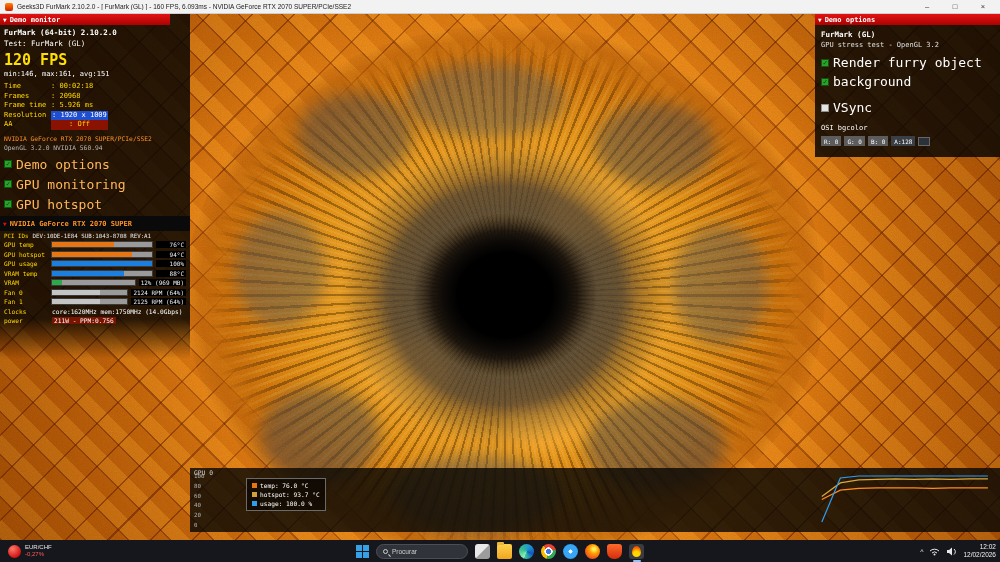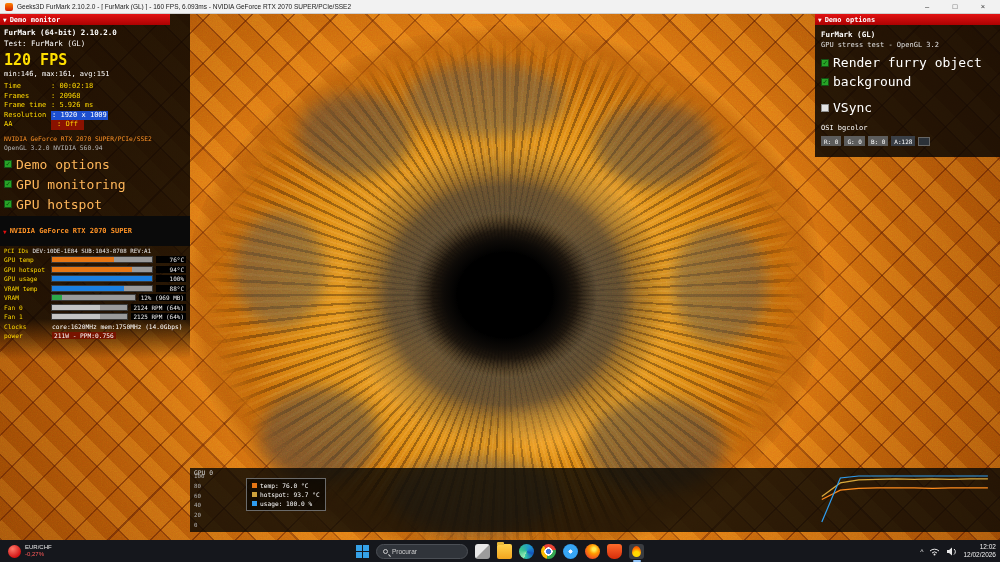--- a/index.html
+++ b/index.html
@@ -53,35 +53,35 @@
   .arrow.red{color:#e01010;}
   .monitor{position:absolute;left:0;top:0;width:170px;}
   .mon-body{padding:2px 4px;}
   .appname{font-size:7.5px;font-weight:bold;color:#fff;margin-top:1px;}
   .testline{font-size:7.5px;color:#fff;margin-top:2px;}
   .fps{font-size:15px;font-weight:bold;color:#ffdf00;margin:3px 0 1px;}
   .fpsstats{font-size:7px;color:#fff;margin-bottom:4px;}
   .srow{display:flex;font-size:7px;color:#ffd800;line-height:9.5px;}
   .sl{width:47px;flex:0 0 auto;}
   .srows .srow:nth-child(4) .sv{background:#1d4fd0;color:#fff;padding:0 1px;}
-  .srows .srow:nth-child(5) .sv{background:#8a1200;padding:0 6px;}
+  .srows .srow:nth-child(5) .sv{background:#8a1200;padding:0 18px;}
   .gpuname{font-size:6.3px;color:#ff9326;margin-top:5px;}
   .glver{font-size:6.3px;color:#b8b8b8;margin-top:2px;}
   .cbcol{margin-top:6px;display:flex;flex-direction:column;gap:5px;}
   .cb{display:flex;align-items:center;gap:4px;cursor:default;}
   .box{width:8px;height:8px;flex:0 0 auto;display:flex;align-items:center;justify-content:center;
        font-size:7px;line-height:8px;}
   .box.on{background:#27a327;color:#053805;border:1px solid #145214;}
   .box.off{background:#e4e4e4;border:1px solid #909090;color:transparent;}
   .cbl{font-size:13px;color:#ffb75a;}
   .cbl.w{color:#fff;}
 
   
   .gpupanel{position:absolute;left:0;top:202px;width:190px;}
-  .blackbar{height:15px;background:#0a0a0a;display:flex;align-items:center;gap:3px;padding:15px 3px;}
+  .blackbar{height:15px;background:#0a0a0a;display:flex;align-items:center;gap:3px;padding:0 3px;}
   .gputitle{font-size:7px;font-weight:bold;color:#ff9326;}
   .pcirow{display:flex;gap:4px;font-size:5.8px;color:#ffd800;padding:2px 4px 1px;}
   .pv{color:#e8e8e8;}
   .mrow{display:flex;align-items:center;gap:3px;padding:0 4px;height:9.5px;}
   .ml{width:44px;flex:0 0 auto;font-size:6.2px;color:#ffd800;}
   .mtrack{flex:1;height:7px;background:#9a9a9a;border:1px solid #3a3a3a;position:relative;}
   .mfill{position:absolute;left:0;top:0;bottom:0;}
   .mval{min-width:30px;background:#000;color:#f0f0f0;font-size:6px;text-align:right;padding:0 2px;}
   .crow{display:flex;gap:4px;align-items:center;font-size:6.2px;color:#ffd800;padding:1px 4px;}
   .clab{width:44px;flex:0 0 auto;}

